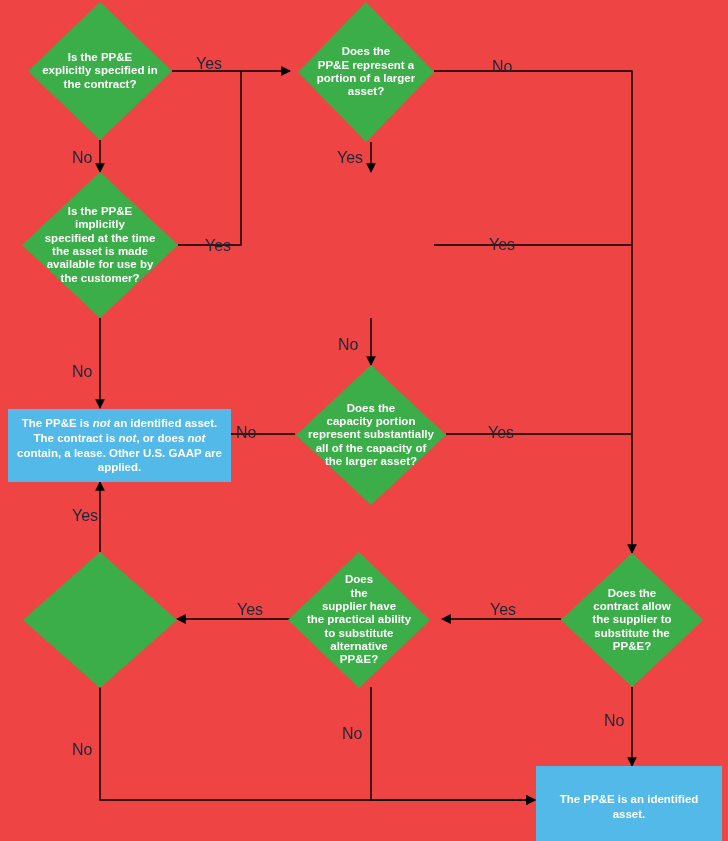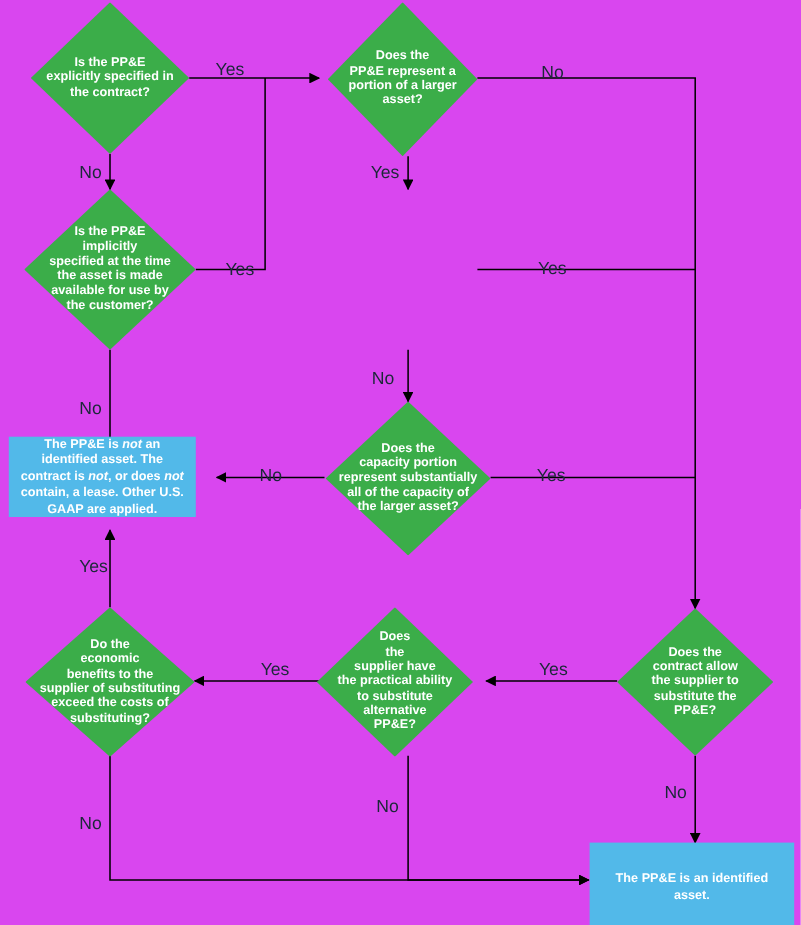--- a/index.html
+++ b/index.html
@@ -8,21 +8,21 @@
     padding: 0;
     background: #ffffff;
   }
   body {
     font-family: "Liberation Sans", sans-serif;
   }
   #flow-root {
     position: relative;
     width: 728px;
     height: 841px;
-    background: #d946ef;
+    background: #ef4444;
     overflow: hidden;
   }
   #edge-layer {
     position: absolute;
     left: 0;
     top: 0;
     width: 728px;
     height: 841px;
   }
   .node {
@@ -157,26 +157,20 @@
     <span class="shape"></span>
     <span class="label">Does the
 capacity portion
 represent substantially
 all of the capacity of
 the larger asset?</span>
   </div>
 
   <div class="node diamond" style="left:23px; top:552px; width:154px; height:136px; font-size:11.5px;">
     <span class="shape"></span>
-    <span class="label">Do the
-economic
-benefits to the
-supplier of substituting
-exceed the costs of
-substituting?</span>
   </div>
 
   <div class="node diamond" style="left:288px; top:552px; width:142px; height:136px; font-size:11.5px;">
     <span class="shape"></span>
     <span class="label">Does
 the
 supplier have
 the practical ability
 to substitute
 alternative
@@ -185,21 +179,21 @@
 
   <div class="node diamond" style="left:561px; top:553px; width:142px; height:134px; font-size:11.5px;">
     <span class="shape"></span>
     <span class="label">Does the
 contract allow
 the supplier to
 substitute the
 PP&amp;E?</span>
   </div>
 
-  <div class="node rect" style="left:8px; top:397px; width:170px; height:73px; font-size:11.5px;">
+  <div class="node rect" style="left:8px; top:409px; width:223px; height:73px; font-size:11.5px;">
     <span class="label">The PP&amp;E is <i>not</i> an identified asset. The contract is <i>not</i>, or does <i>not</i> contain, a lease. Other U.S. GAAP are applied.</span>
   </div>
 
   <div class="node rect" style="left:536px; top:766px; width:186px; height:82px; font-size:11.5px;">
     <span class="label">The PP&amp;E is an identified asset.</span>
   </div>
 
   <span class="edge-label" style="left:196px; top:56px;">Yes</span>
   <span class="edge-label" style="left:72px; top:150px;">No</span>
 

